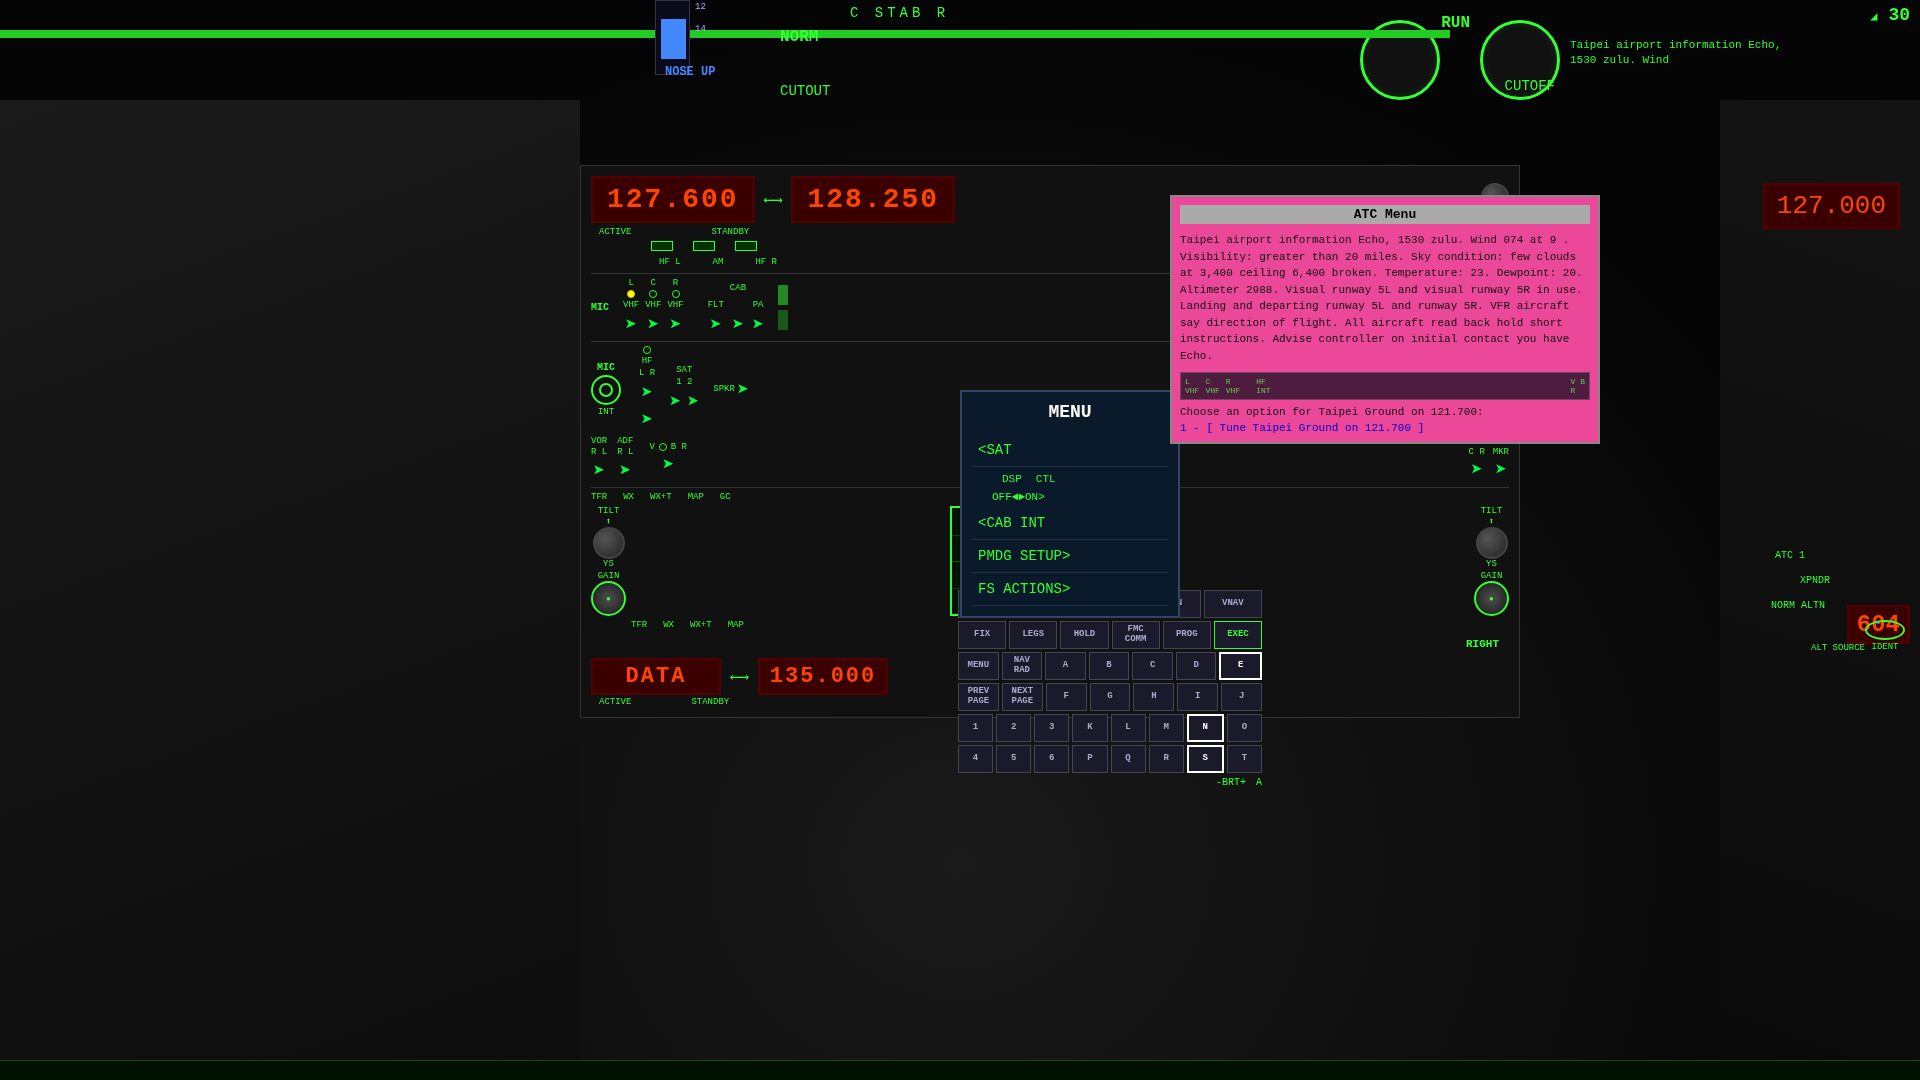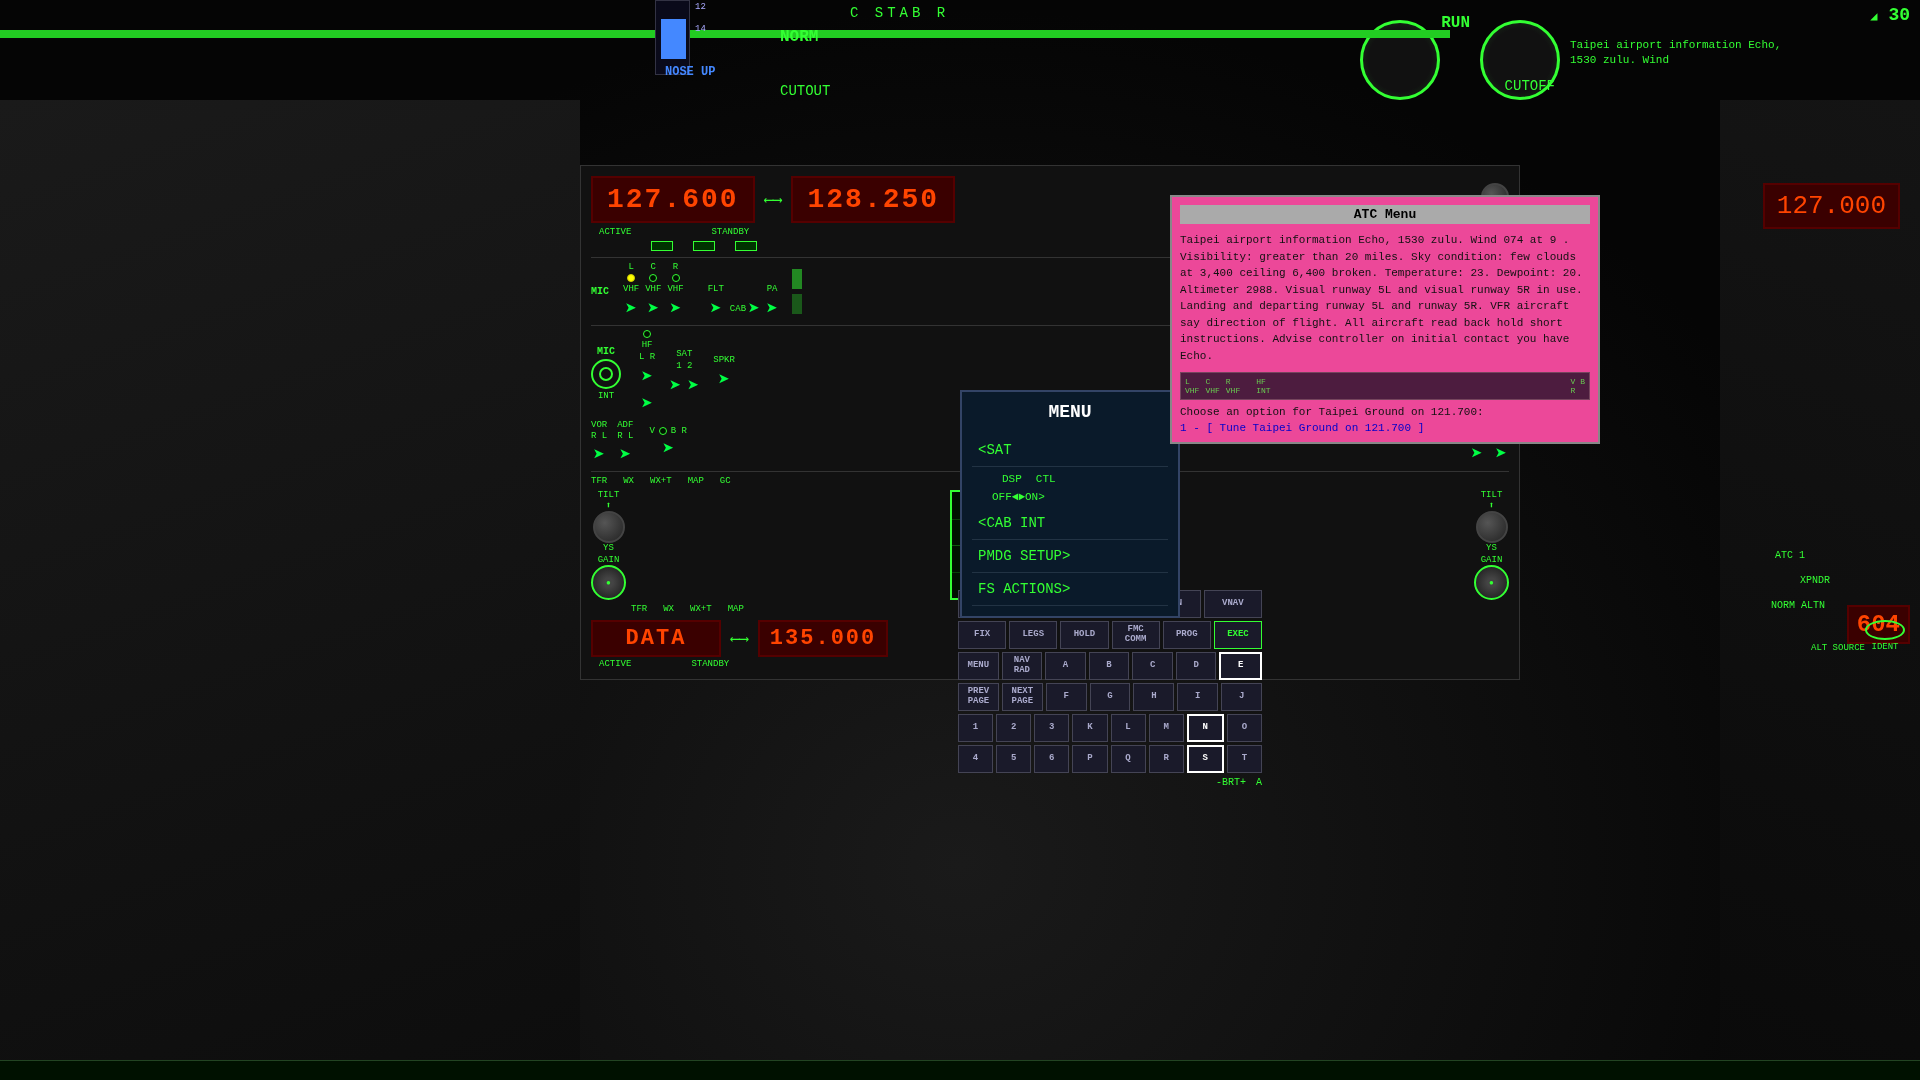--- a/index.html
+++ b/index.html
@@ -545,20 +545,25 @@
     <span class="small-lbl">STANDBY</span>
   </div>
 
 
   <div class="panel-section" style="margin-bottom:6px; padding-left:60px; gap:20px;">
     <div class="toggle-sw"></div>
     <div class="toggle-sw"></div>
     <div class="toggle-sw"></div>
   </div>
 
+  <div class="panel-section" style="padding-left:68px; gap:22px; margin-bottom:6px;">
+    <span class="small-lbl">HF L</span>
+    <span class="small-lbl" style="margin-left:10px;">AM</span>
+    <span class="small-lbl" style="margin-left:10px;">HF R</span>
+  </div>
 
   <div class="sep-line"></div>
 
   <div style="display:flex;align-items:center;gap:6px;margin:4px 0;">
     <span class="small-lbl" style="font-size:10px;font-weight:bold;">MIC</span>
     <div style="display:flex;gap:6px;align-items:flex-end;margin-left:8px;">
 
       <div style="display:flex;flex-direction:column;align-items:center;gap:2px;">
         <span class="small-lbl">L</span>
         <div style="display:flex;align-items:center;gap:2px;">
@@ -582,21 +587,21 @@
         <span class="green-arrow">➤</span>
       </div>
 
       <div style="margin:0 6px;"></div>
 
       <div style="display:flex;flex-direction:column;align-items:center;gap:2px;">
         <span class="small-lbl">FLT</span>
         <span class="green-arrow">➤</span>
       </div>
 
-      <div style="display:flex;flex-direction:row;align-items:center;gap:2px;">
+      <div style="display:flex;flex-direction:column;align-items:center;gap:19px;">
         <span class="small-lbl">CAB</span>
         <span class="green-arrow">➤</span>
       </div>
 
       <div style="display:flex;flex-direction:column;align-items:center;gap:2px;">
         <span class="small-lbl">PA</span>
         <span class="green-arrow">➤</span>
       </div>
     </div>
 
@@ -627,21 +632,21 @@
 
     <div style="display:flex;flex-direction:column;align-items:center;gap:2px;margin-left:6px;">
       <span class="small-lbl">SAT</span>
       <span class="small-lbl">1   2</span>
       <div style="display:flex;gap:6px;">
         <span class="green-arrow">➤</span>
         <span class="green-arrow">➤</span>
       </div>
     </div>
 
-    <div style="display:flex;flex-direction:column;align-items:center;gap:2px;margin-left:6px;">
+    <div style="display:flex;flex-direction:row;align-items:center;gap:2px;margin-left:6px;">
       <span class="small-lbl">SPKR</span>
       <span class="green-arrow">➤</span>
     </div>
 
     <div style="margin-left:auto;display:flex;flex-direction:column;gap:5px;">
       <div style="width:10px;height:20px;background:#33ff33;opacity:0.4;"></div>
       <div style="width:10px;height:20px;background:#33ff33;opacity:0.2;"></div>
       <div style="width:10px;height:20px;background:#33ff33;opacity:0.2;"></div>
     </div>
   </div>
@@ -732,20 +737,23 @@
     </div>
   </div>
 
   <div style="display:flex;gap:16px;margin:2px 0 4px 40px;">
     <span class="wx-label">TFR</span>
     <span class="wx-label">WX</span>
     <span class="wx-label">WX+T</span>
     <span class="wx-label">MAP</span>
   </div>
 
+  <div style="text-align:right;margin-right:10px;">
+    <span class="small-lbl" style="font-size:11px;font-weight:bold;">RIGHT</span>
+  </div>
 
   <div style="display:flex;align-items:center;gap:10px;margin-top:6px;">
     <div class="freq-display active-freq" style="font-size:22px;min-width:130px;padding:4px 10px;">DATA</div>
     <div class="xfer-arrows">⟵⟶</div>
     <div class="freq-display standby-freq" style="font-size:22px;min-width:130px;padding:4px 10px;">135.000</div>
   </div>
   <div style="display:flex;gap:60px;padding-left:8px;margin-top:2px;">
     <span class="small-lbl">ACTIVE</span>
     <span class="small-lbl">STANDBY</span>
   </div>

